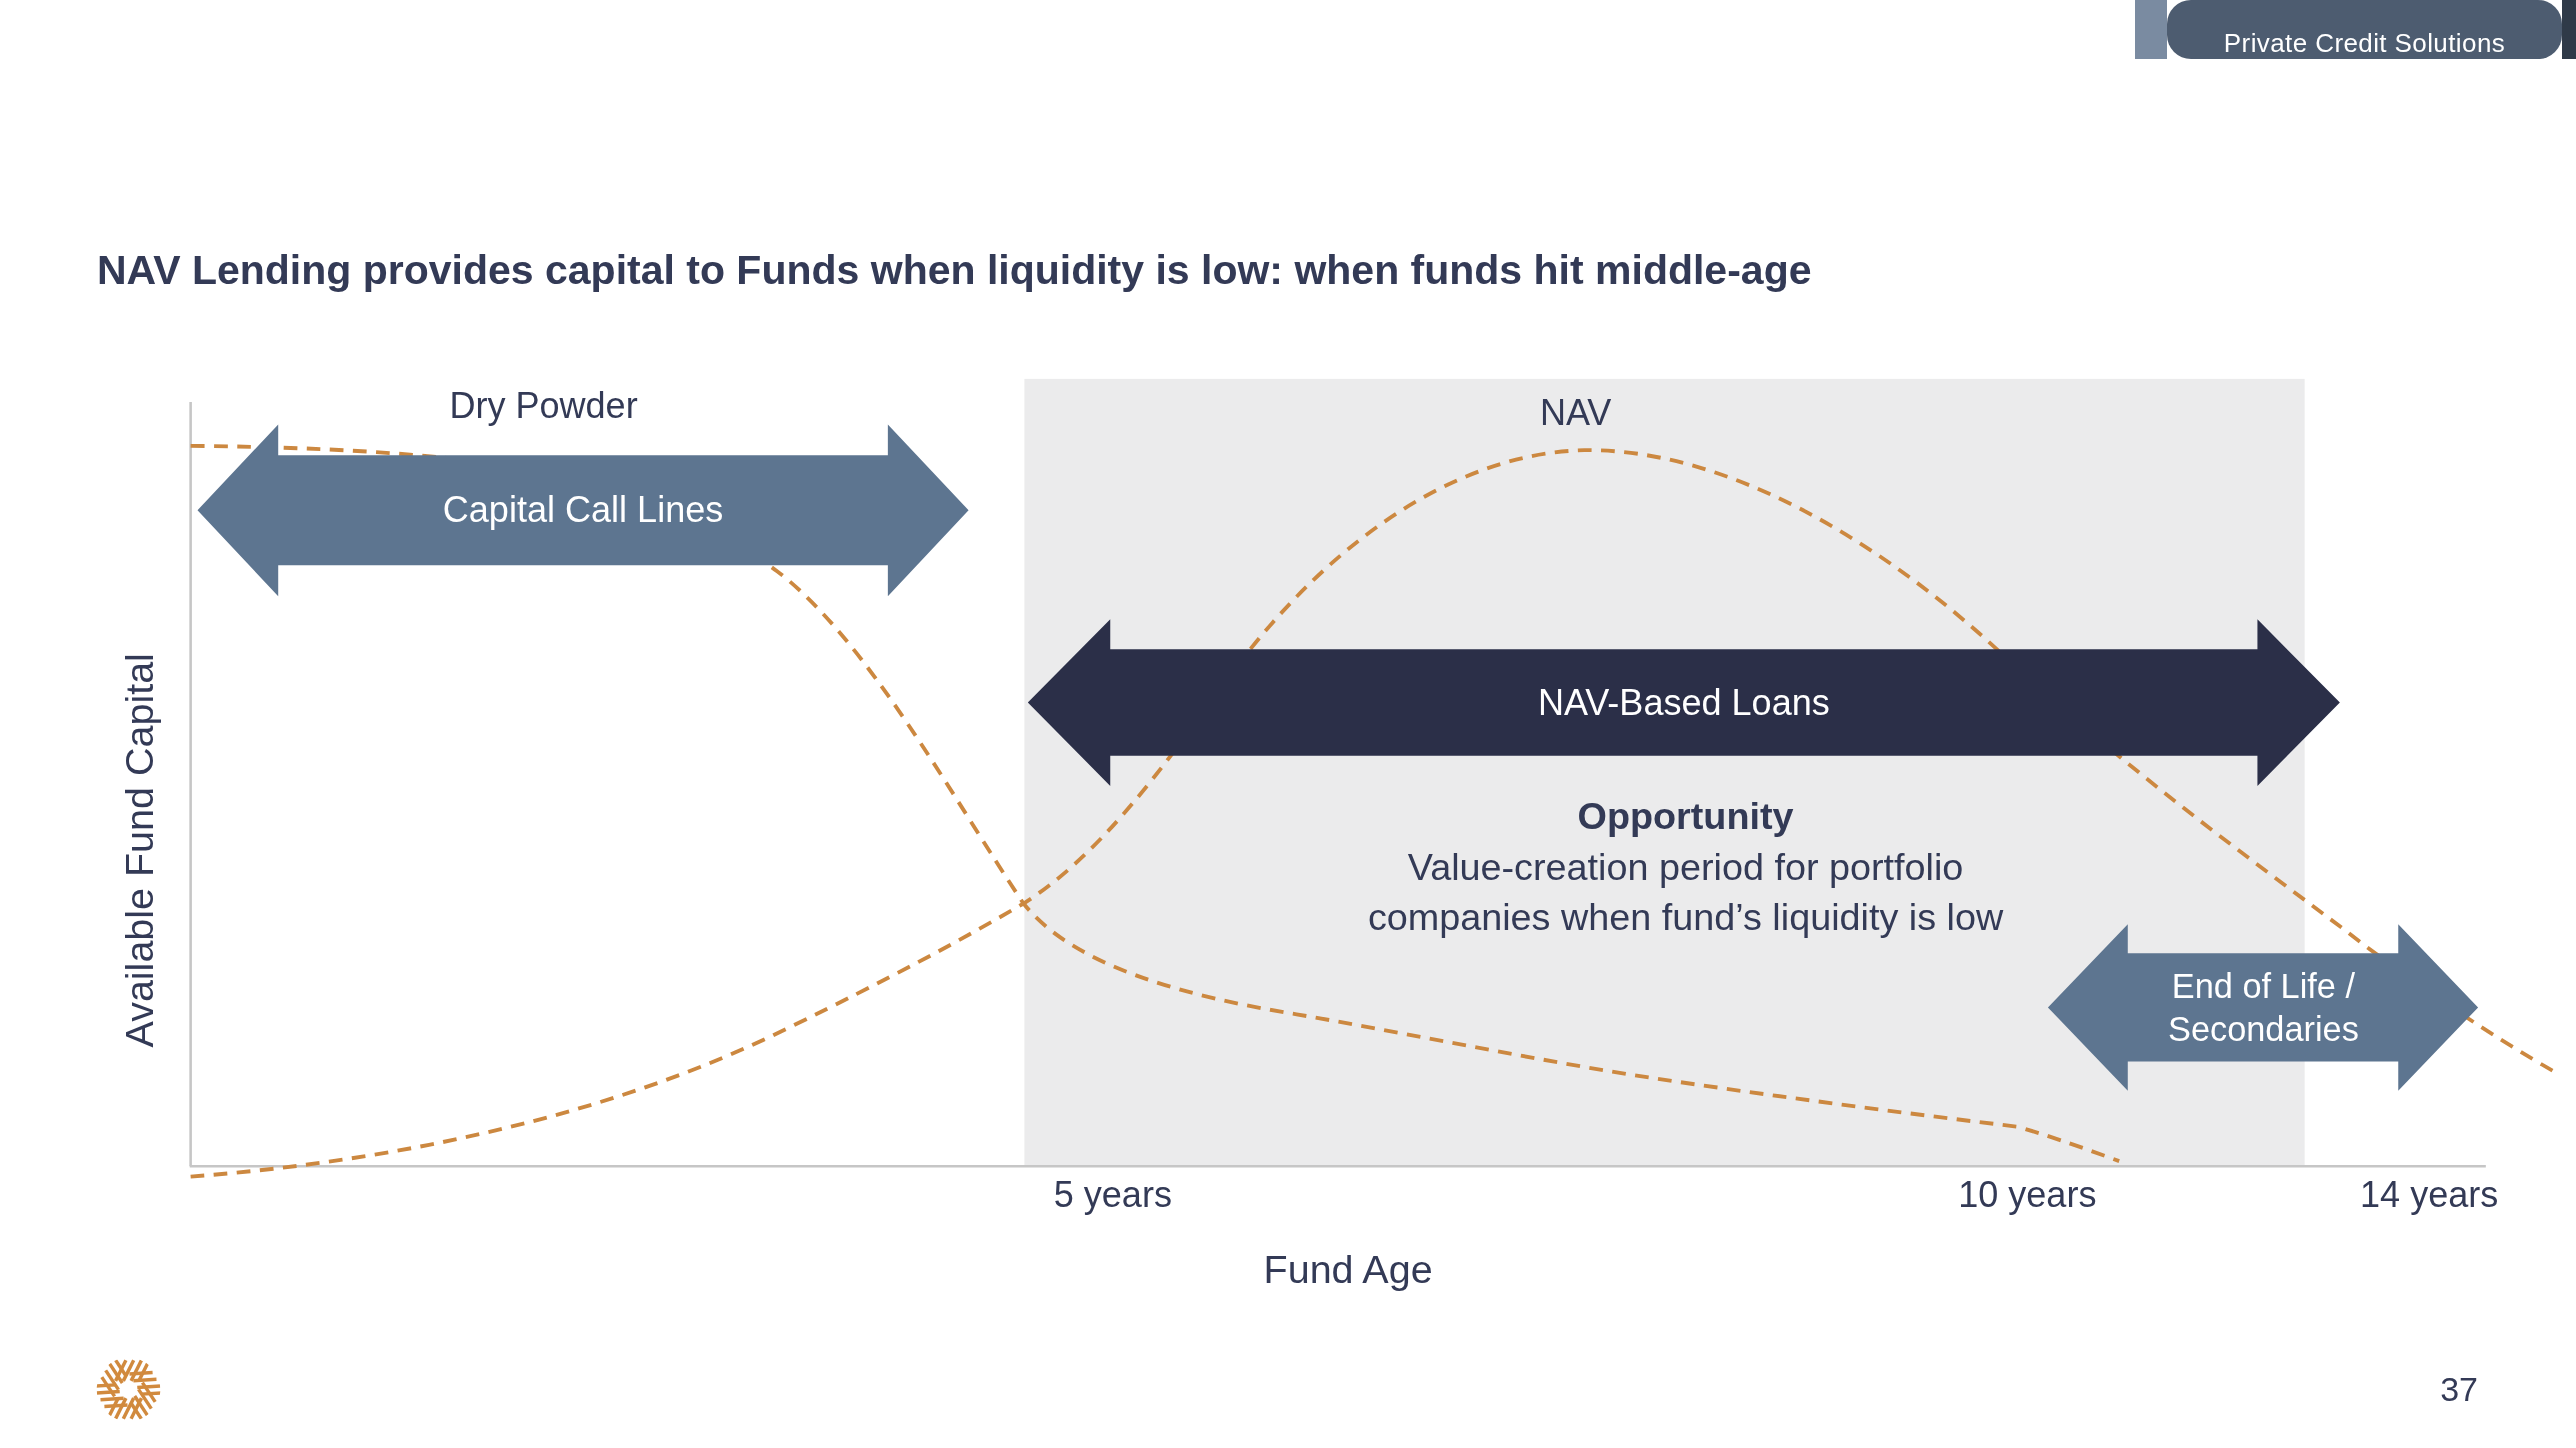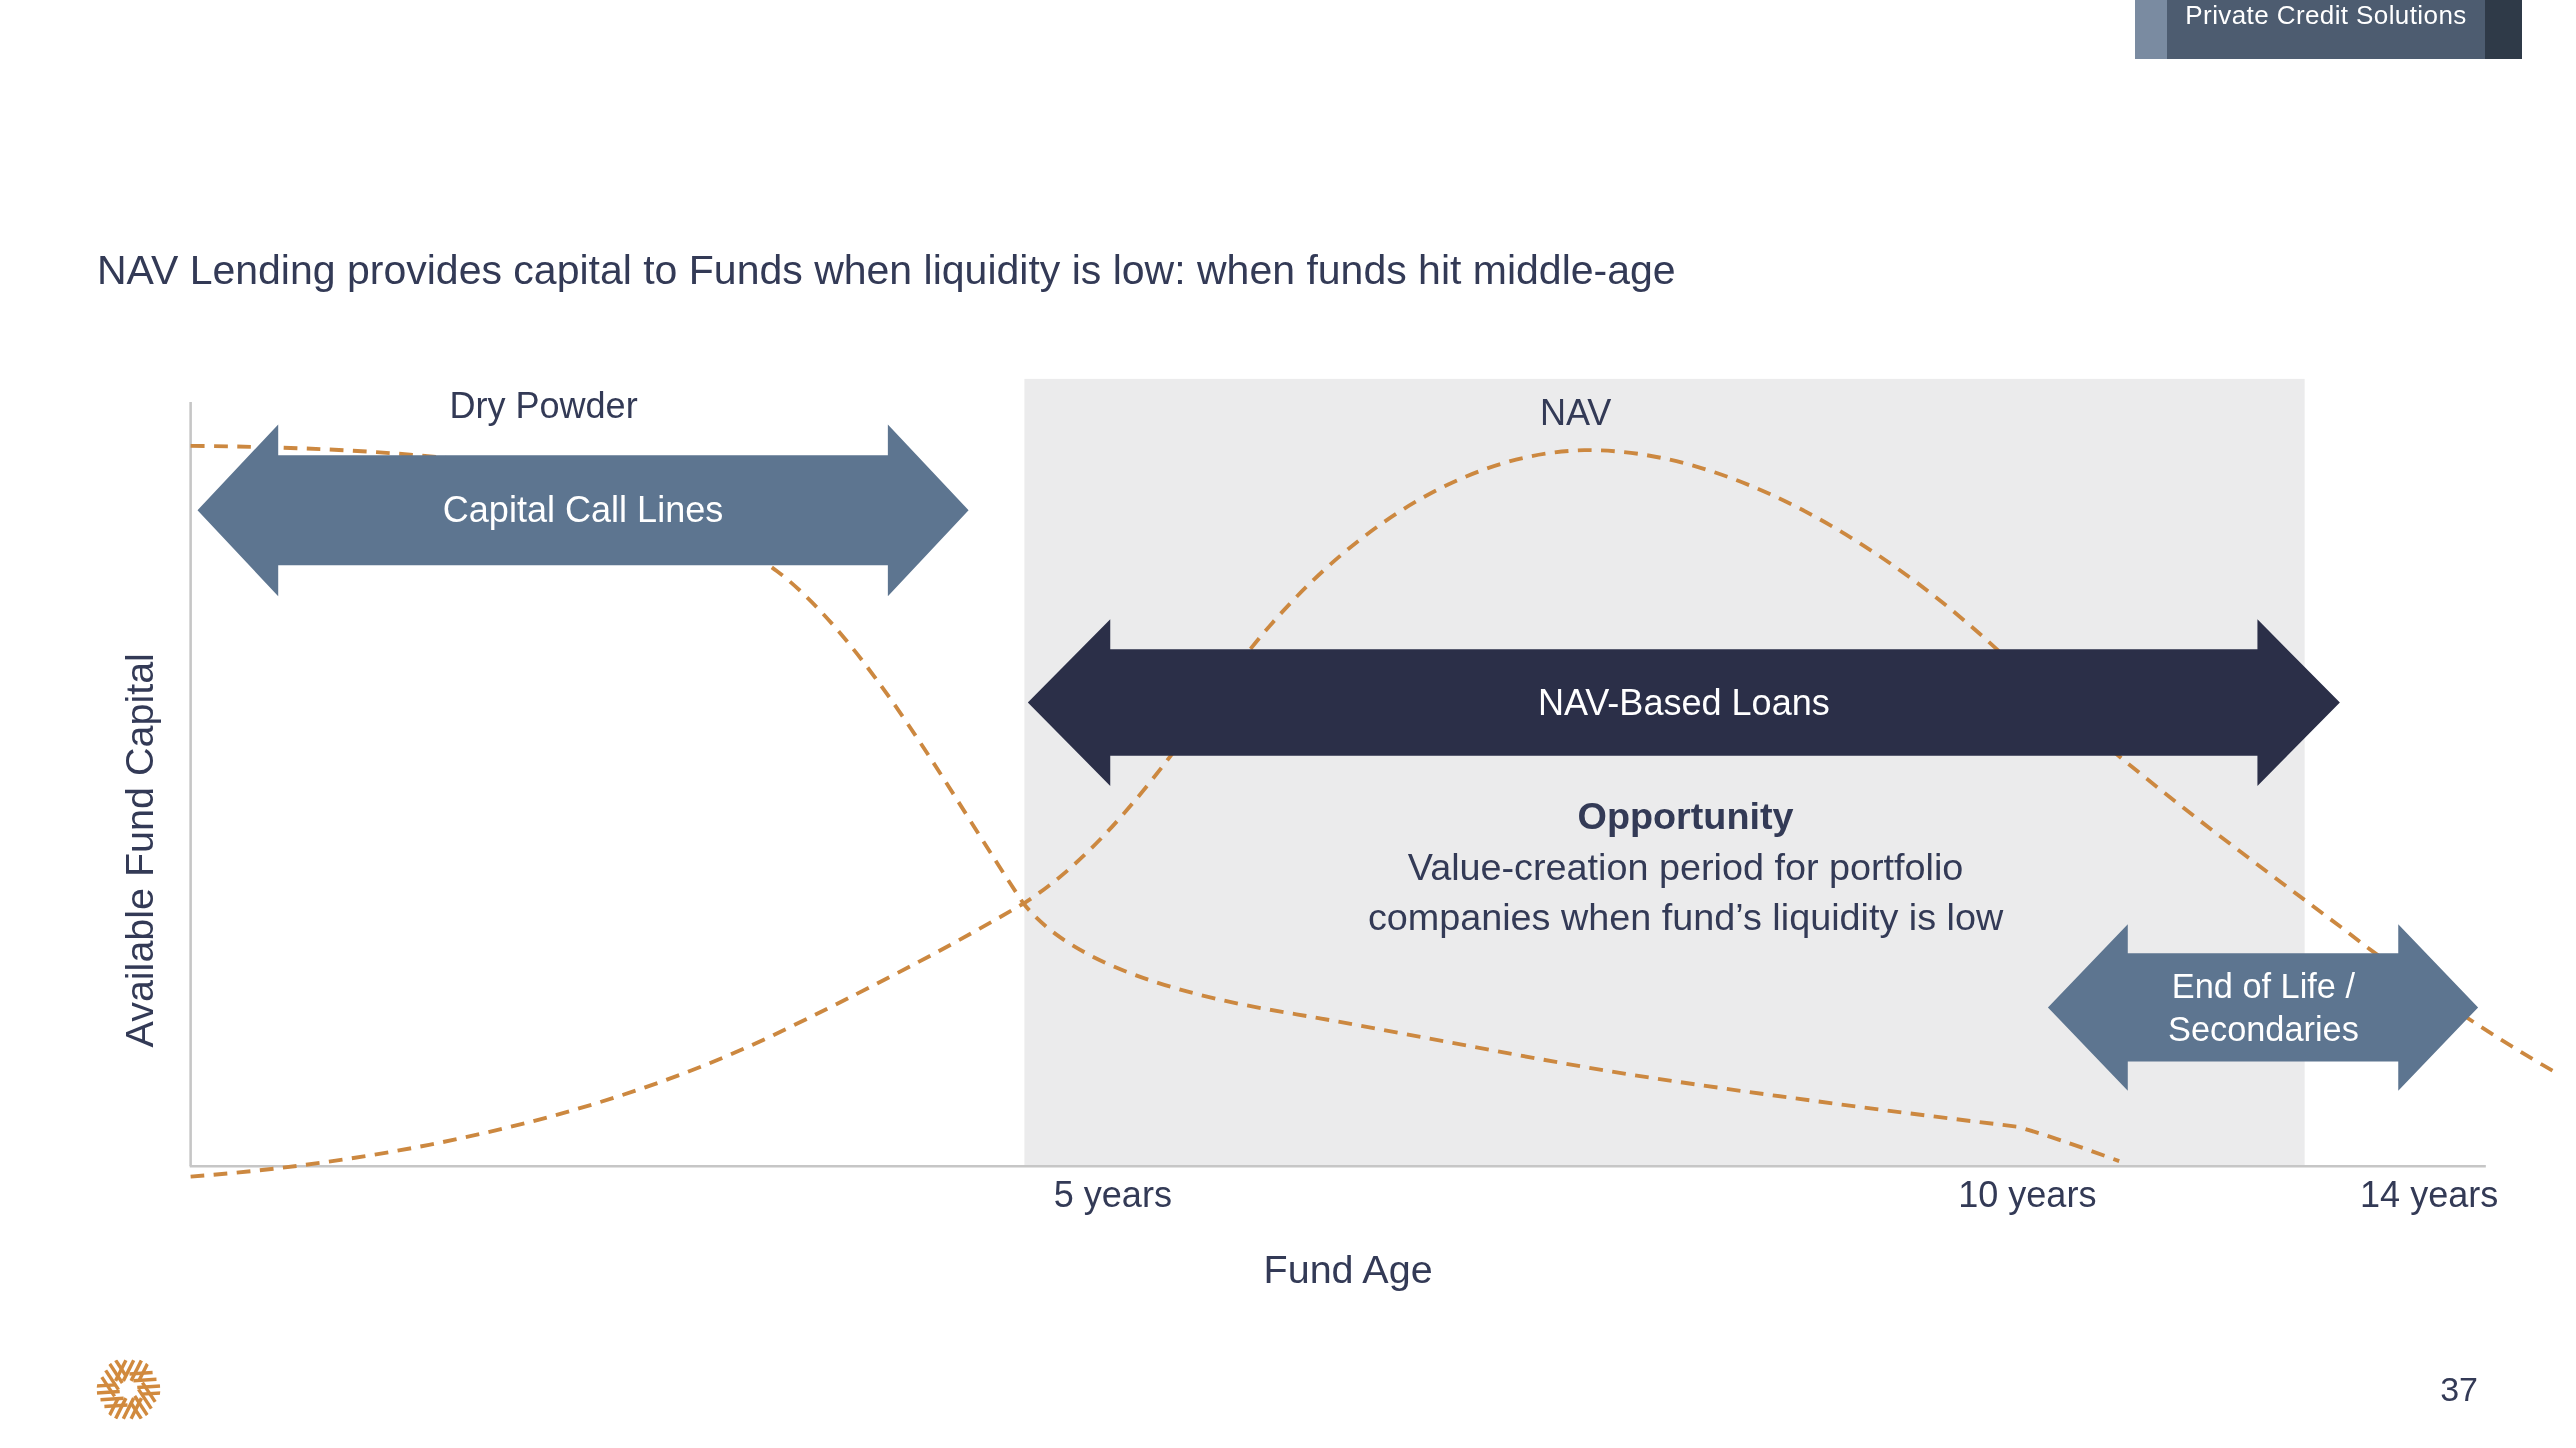--- a/index.html
+++ b/index.html
@@ -6,32 +6,32 @@
   body{
     width:2576px;height:1449px;background:#ffffff;
     font-family:"Liberation Sans", sans-serif;
     color:#333a56;position:relative;overflow:hidden;
   }
   .slide{position:absolute;inset:0;background:#ffffff;}
 
   
   .badge{position:absolute;top:0;left:2135px;height:59px;display:flex;}
   .badge-seg-light{width:32px;height:59px;background:#7a8ba1;}
-  .badge-seg-main{width:318px;height:59px;background:#4d5c70;display:flex;align-items:flex-start;justify-content:center;}
+  .badge-seg-main{width:395px;height:59px;background:#4d5c70;display:flex;align-items:flex-end;justify-content:center;border-radius:24px;}
   .badge-seg-dark{width:37px;height:59px;background:#2f3a48;}
   .badge-label{color:#ffffff;font-size:26px;letter-spacing:0.4px;}
 
   .title{
     position:absolute;left:97px;top:76px;margin:0;
     font-family:"Liberation Serif", serif;font-weight:400;
     font-size:77px;line-height:1.1;color:#333a56;
   }
   .subtitle{
     position:absolute;left:97px;top:247px;margin:0;
-    font-size:41px;font-weight:400;color:#333a56;
+    font-size:41px;font-weight:700;color:#333a56;
   }
 
   .chart-svg{position:absolute;left:0;top:0;width:2576px;height:1449px;}
   .chart-svg text{font-family:"Liberation Sans", sans-serif;}
 
   .logo{position:absolute;left:94px;top:1355px;width:69px;height:69px;}
 
   .page-number{
     position:absolute;right:98px;top:1370px;
     font-size:34px;color:#333a56;

